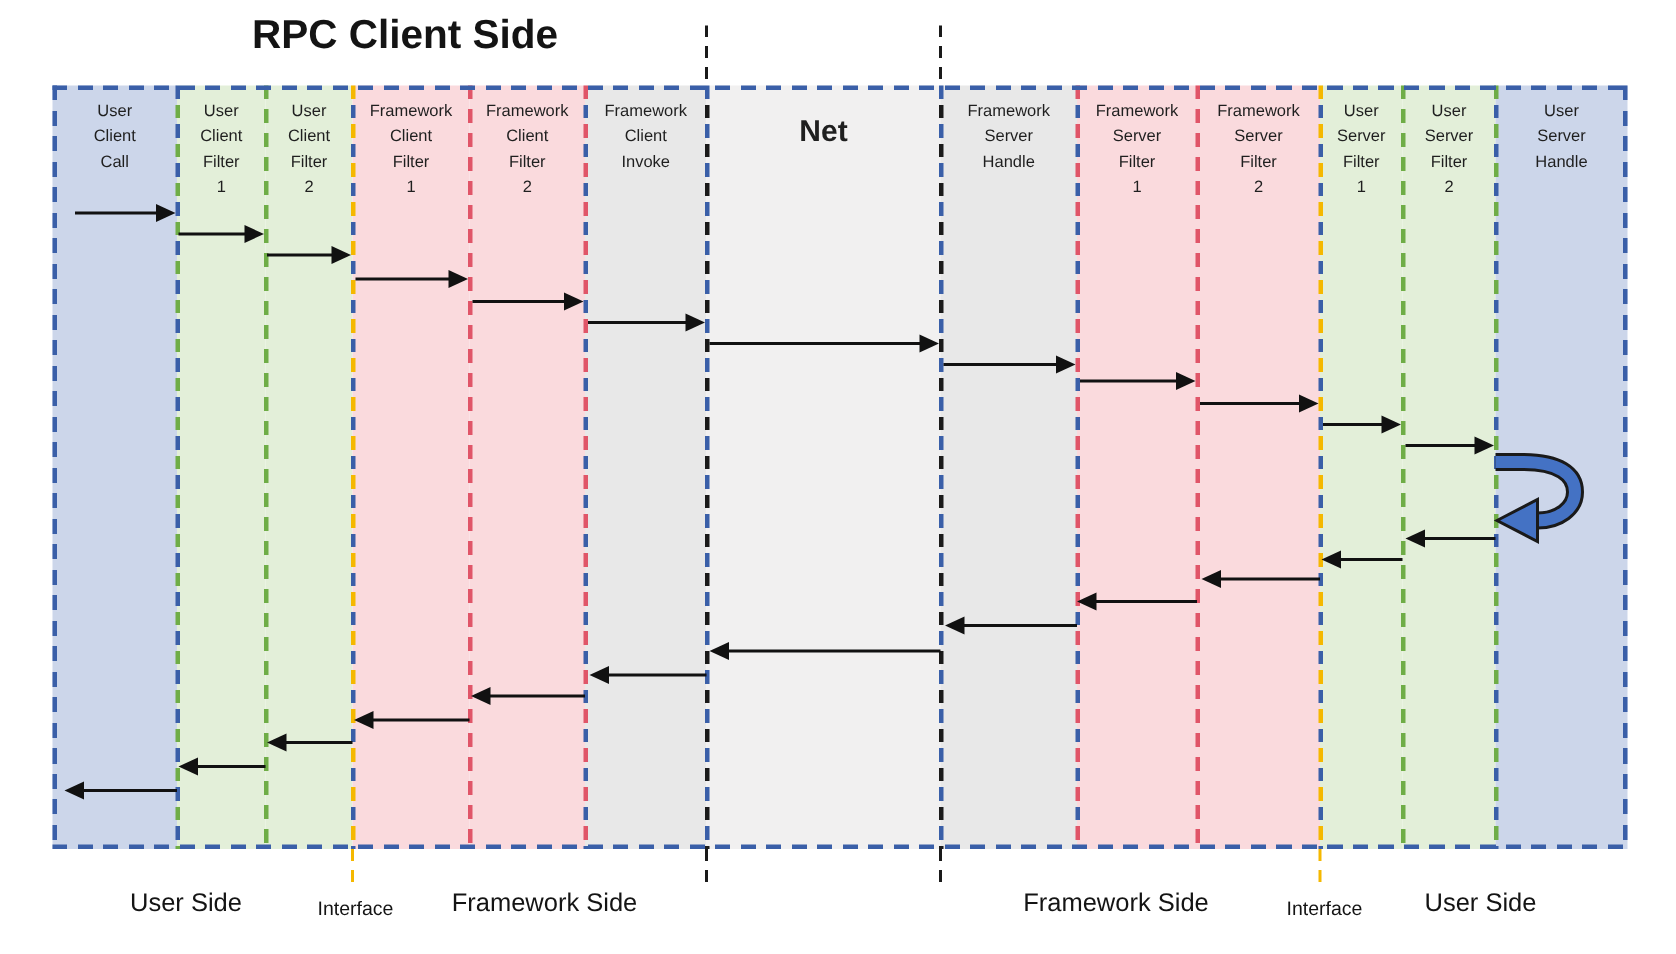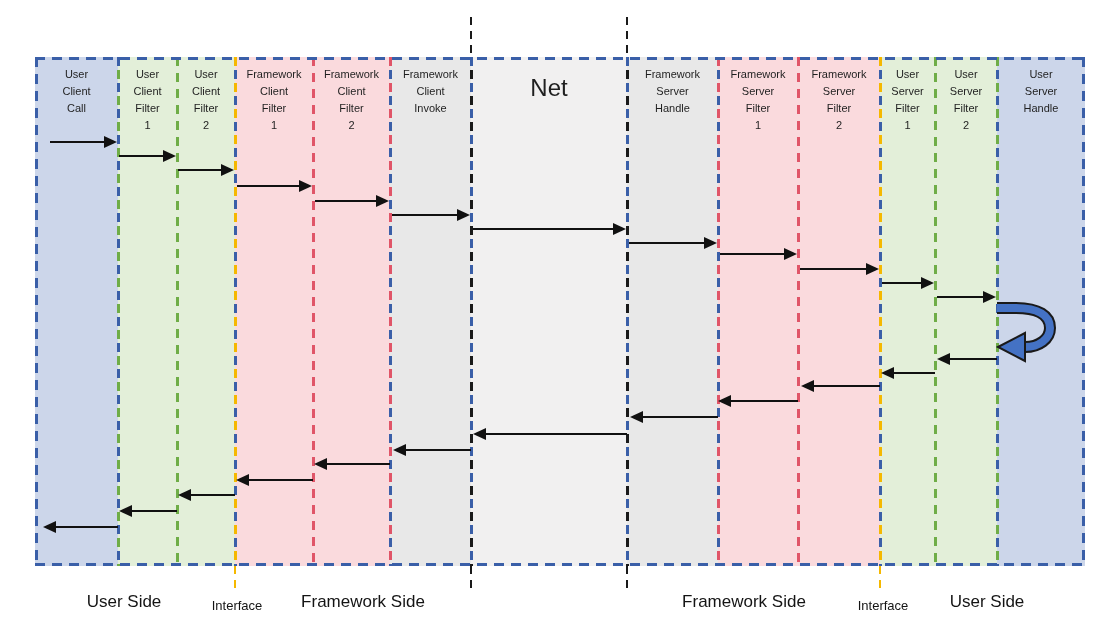--- a/index.html
+++ b/index.html
@@ -20,33 +20,34 @@
   .title-client{left:110px;}
   .title-server{left:695px;}
   .lane-label{
     position:absolute;
     text-align:center;
     font-size:11px;line-height:17px;
     color:#1f1f1f;
     white-space:pre-line;
     z-index:4;
   }
-  .lane-label.big{font-size:24px;font-weight:400;line-height:24px;}
+  .lane-label.big{font-size:20px;font-weight:700;line-height:24px;}
   .bottom-label{
     position:absolute;
     text-align:center;
     color:#141414;
     white-space:nowrap;
     z-index:4;
   }
 </style>
 </head>
 <body>
 
 <div id="canvas">
+  <div class="title title-client">RPC Client Side</div>
 <div class="abs" style="left: 35px; top: 57px; width: 83px; height: 509px; background: rgb(204, 214, 234); z-index: 1;"></div>
     <div class="abs lane-label" style="left: 35px; top: 66px; width: 83px;">User
 Client
 Call</div>
     <div class="abs" style="left: 118px; top: 57px; width: 59px; height: 509px; background: rgb(227, 239, 217); z-index: 1;"></div>
     <div class="abs lane-label" style="left: 118px; top: 66px; width: 59px;">User
 Client
 Filter
 1</div>
     <div class="abs" style="left: 177px; top: 57px; width: 58px; height: 509px; background: rgb(227, 239, 217); z-index: 1;"></div>

